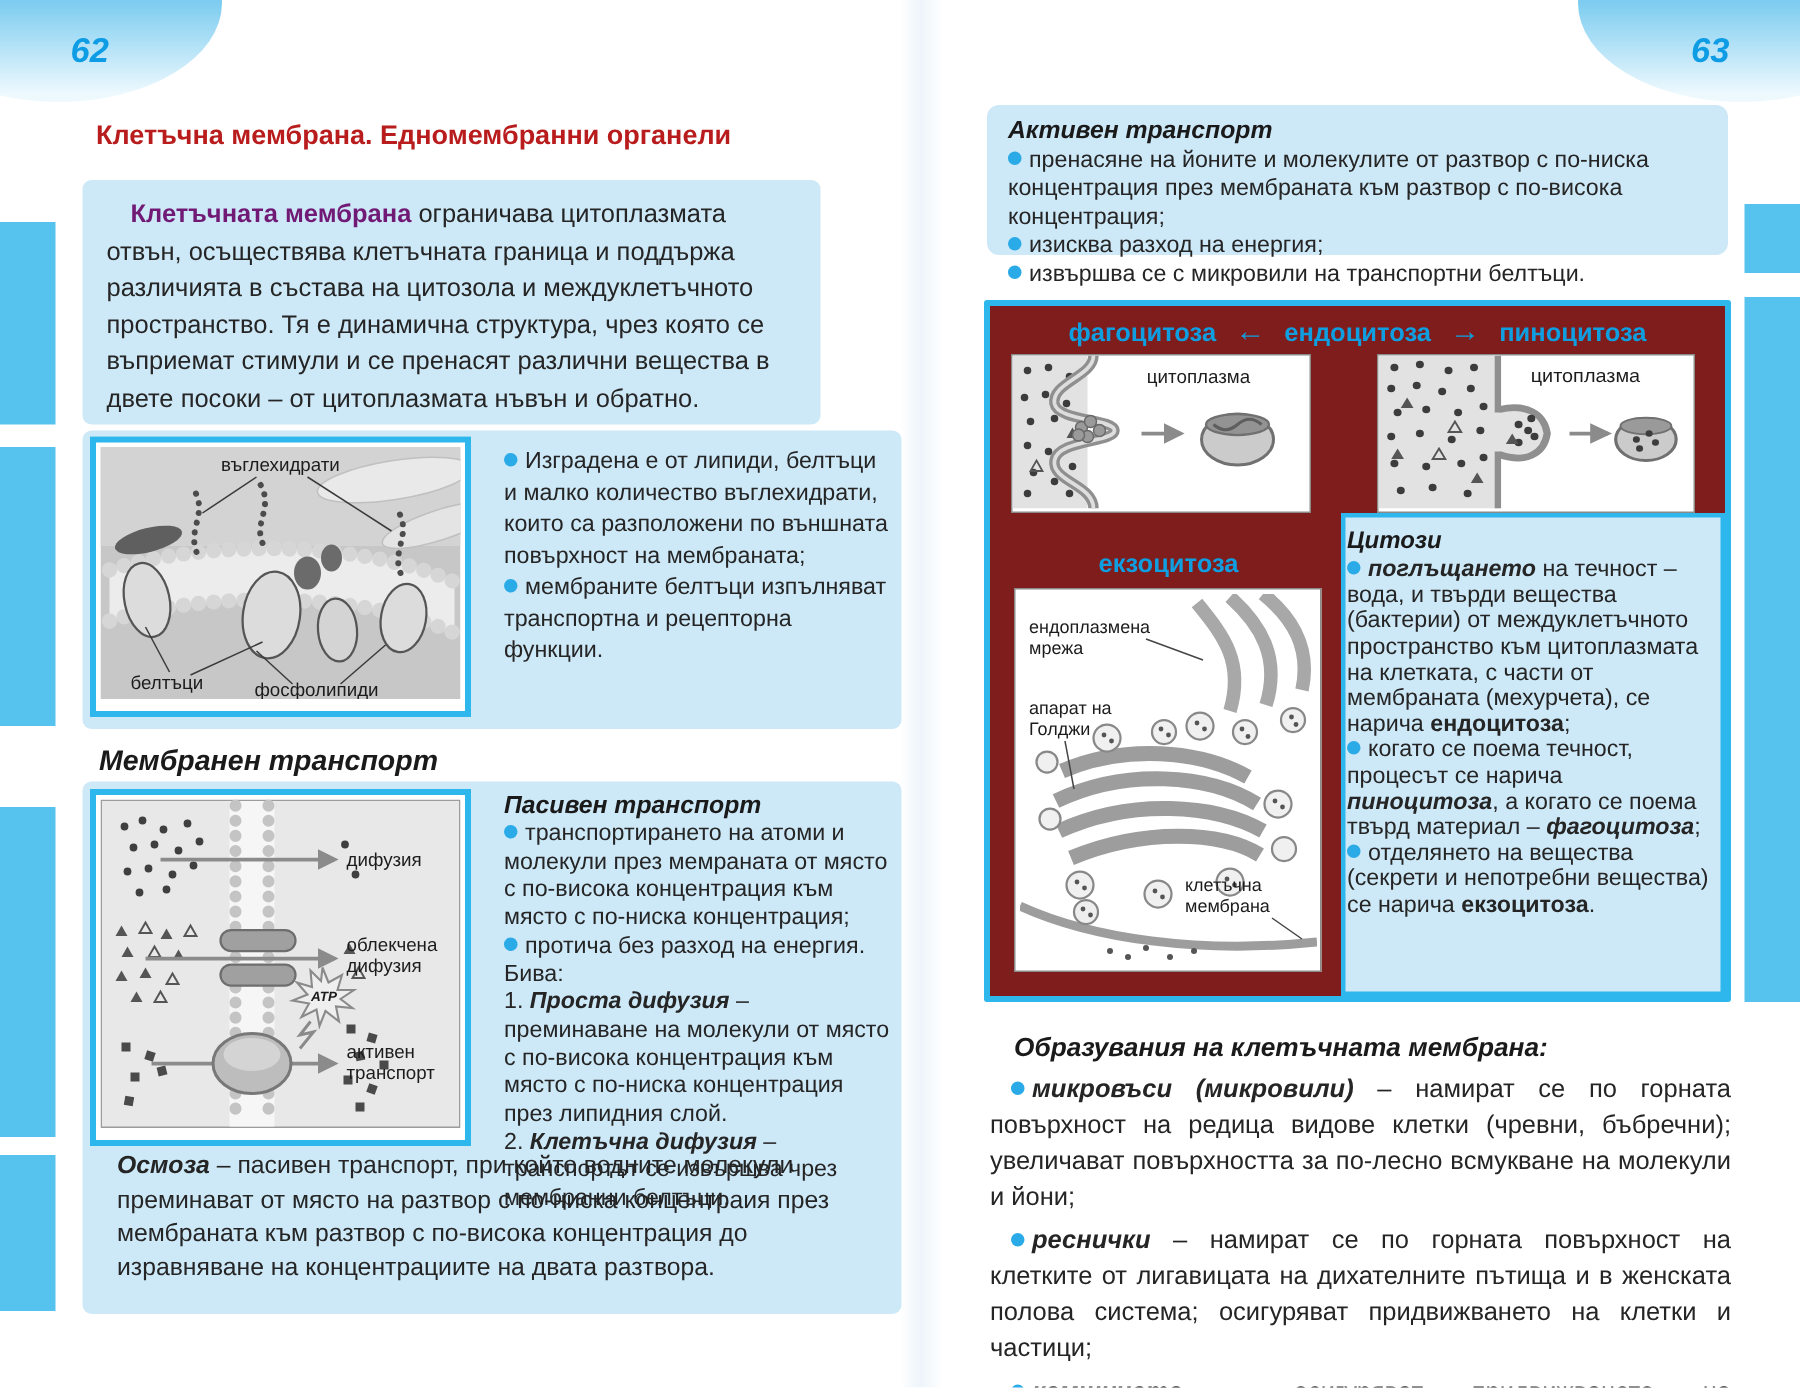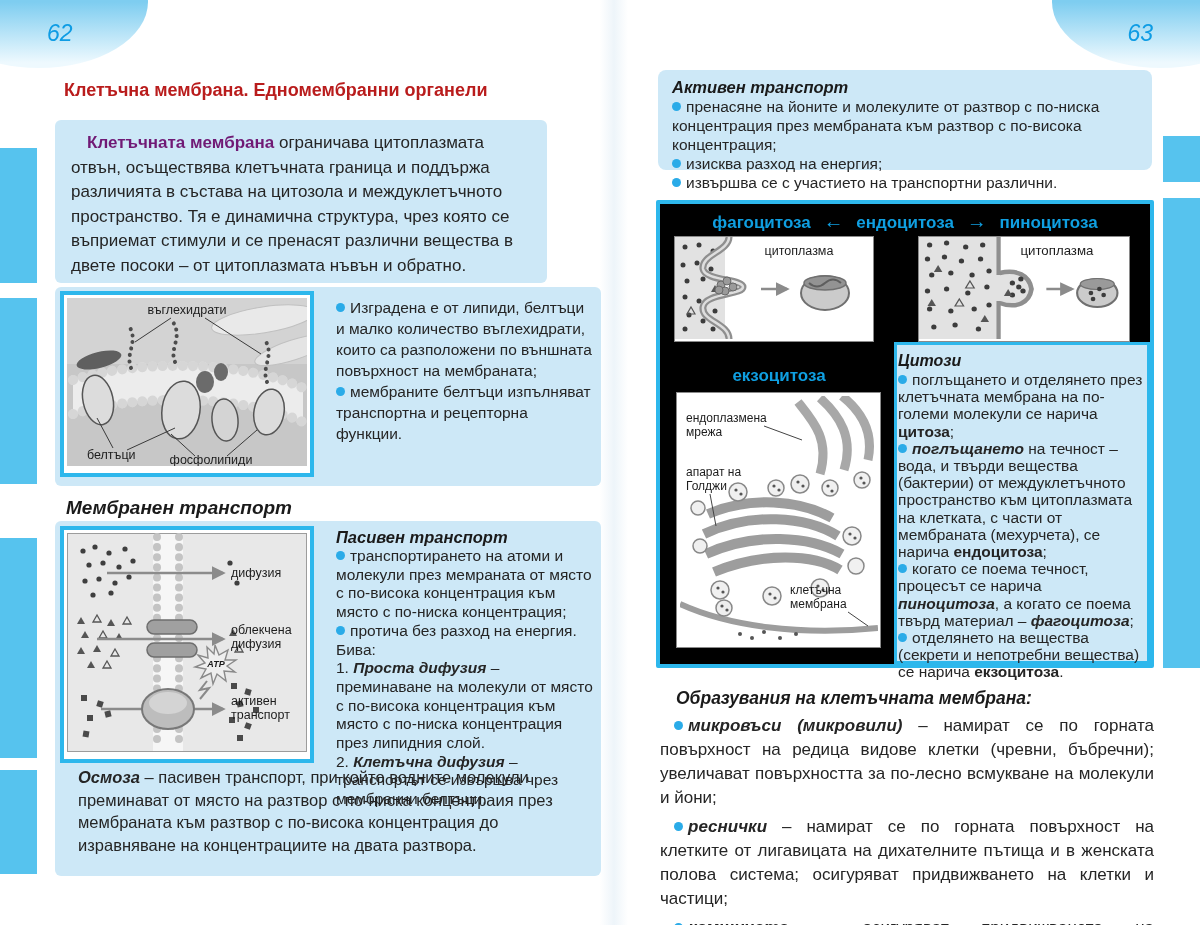--- a/index.html
+++ b/index.html
@@ -7,21 +7,21 @@
     width:1200px;height:925px;position:relative;overflow:hidden;
     background:#ffffff;color:#252525;
     font-family:"Liberation Sans","DejaVu Sans",sans-serif;
   }
   .abs{position:absolute}
   p{margin:0;padding:0}
   .lightbox{background:#cde8f7;border-radius:6px}
   .figbox{background:#ffffff;border:4px solid #2db7ec;padding:3px}
   .strip{position:absolute;background:#56c3ee}
   .blob{position:absolute;border-radius:50%;background:linear-gradient(180deg,#7ecdf0 50%,#eef9fe 96%)}
-  .pnum{position:absolute;font-style:italic;font-weight:normal;font-size:23px;color:#0e9ce4}
+  .pnum{position:absolute;font-style:italic;font-weight:bold;font-size:23px;color:#0e9ce4}
   .title{font-size:18px;font-weight:bold;color:#b91c1c}
   .shead{font-weight:bold;font-style:italic;color:#1a1a1a}
   .b{font-weight:bold}
   .bi{font-weight:bold;font-style:italic}
   .lead-blue{font-weight:bold;color:#701a75}
   .dot{display:inline-block;width:9px;height:9px;border-radius:50%;background:#2aabe8;margin-right:5px;position:relative;top:-1px}
   .cyanlab{font-weight:bold;color:#0f9fe1}
   .panel{background:#fff;border:1px solid #8a8a8a}
   svg text{font-family:"Liberation Sans","DejaVu Sans",sans-serif;fill:#1c1c1c}
   .gutter{position:absolute;left:600px;top:0;width:28px;height:925px;
@@ -189,25 +189,25 @@
   <p><span>2. </span><span class="bi">Клетъчна дифузия</span><span> – транспортът се извършва чрез мембранни белтъци.</span></p>
 </div>
 
 <p class="abs" style="left:78px;top:766px;width:516px;font-size:16.5px;line-height:22.5px"><span class="bi">Осмоза</span><span> – пасивен транспорт, при който водните молекули преминават от място на разтвор с по-ниска концентраия през мембраната към разтвор с по-висока концентрация до изравняване на концентрациите на двата разтвора.</span></p>
 
 <div class="abs lightbox" style="left:658px;top:70px;width:494px;height:100px;border-radius:8px;padding:7px 14px;box-sizing:border-box">
   <p class="shead" style="font-size:16.5px;line-height:20px">Активен транспорт</p>
   <div style="font-size:15.5px;line-height:19px">
     <p><span class="dot"></span><span>пренасяне на йоните и молекулите от разтвор с по-ниска концентрация през мембраната към разтвор с по-висока концентрация;</span></p>
     <p><span class="dot"></span><span>изисква разход на енергия;</span></p>
-    <p><span class="dot"></span><span>извършва се с участието на транспортни различни.</span></p>
-  </div>
-</div>
-
-<div class="abs" style="left:656px;top:200px;width:490px;height:460px;border:4px solid #2db7ec;background:#000000;border-radius:2px">
+    <p><span class="dot"></span><span>извършва се с микровили на транспортни белтъци.</span></p>
+  </div>
+</div>
+
+<div class="abs" style="left:656px;top:200px;width:490px;height:460px;border:4px solid #2db7ec;background:#7f1d1d;border-radius:2px">
 
   <div style="position:absolute;left:0;top:6px;width:100%;text-align:center;font-size:17px">
     <span class="cyanlab">фагоцитоза</span>
     <span class="cyanlab" style="font-size:20px;padding:0 8px">←</span>
     <span class="cyanlab">ендоцитоза</span>
     <span class="cyanlab" style="font-size:20px;padding:0 8px">→</span>
     <span class="cyanlab">пиноцитоза</span>
   </div>
 
   <div class="panel" style="position:absolute;left:14px;top:32px;width:198px;height:104px">
@@ -391,21 +391,20 @@
       <text x="6" y="40" font-size="12">мрежа</text>
       <text x="6" y="80" font-size="12">апарат на</text>
       <text x="6" y="94" font-size="12">Голджи</text>
       <text x="110" y="198" font-size="12">клетъчна</text>
       <text x="110" y="212" font-size="12">мембрана</text>
     </svg>
   </div>
 
   <div style="position:absolute;left:234px;top:138px;width:256px;height:322px;border:3px solid #2db7ec;background:#cde8f7;box-sizing:border-box;padding:6px 1px;font-size:15.5px;line-height:17.2px">
     <p class="shead" style="font-size:16px;line-height:20px">Цитози</p>
-    <p><span class="dot"></span><span><span>поглъщането и отделянето през клетъчната мембрана на по-големи молекули се нарича </span><span class="b">цитоза</span><span>;</span></span></p>
     <p><span class="dot"></span><span><span class="bi">поглъщането</span><span> на течност – вода, и твърди вещества (бактерии) от междуклетъчното пространство към цитоплазмата на клетката, с части от мембраната (мехурчета), се нарича </span><span class="b">ендоцитоза</span><span>;</span></span></p>
     <p><span class="dot"></span><span><span>когато се поема течност, процесът се нарича </span><span class="bi">пиноцитоза</span><span>, а когато се поема твърд материал – </span><span class="bi">фагоцитоза</span><span>;</span></span></p>
     <p><span class="dot"></span><span><span>отделянето на вещества (секрети и непотребни вещества) се нарича </span><span class="b">екзоцитоза</span><span>.</span></span></p>
   </div>
 </div>
 
 <div class="abs shead" style="left:676px;top:688px;font-size:17.5px">Образувания на клетъчната мембрана:</div>
 <div class="abs" style="left:660px;top:714px;width:494px;font-size:17px;line-height:24px;text-align:justify">
   <p style="text-indent:14px;margin-bottom:5px"><span class="dot"></span><span><span class="bi">микровъси (микровили)</span><span> – намират се по горната повърхност на редица видове клетки (чревни, бъбречни); увеличават повърхността за по-лесно всмукване на молекули и йони;</span></span></p>
   <p style="text-indent:14px;margin-bottom:5px"><span class="dot"></span><span><span class="bi">реснички</span><span> – намират се по горната повърхност на клетките от лигавицата на дихателните пътища и в женската полова система; осигуряват придвижването на клетки и частици;</span></span></p>

